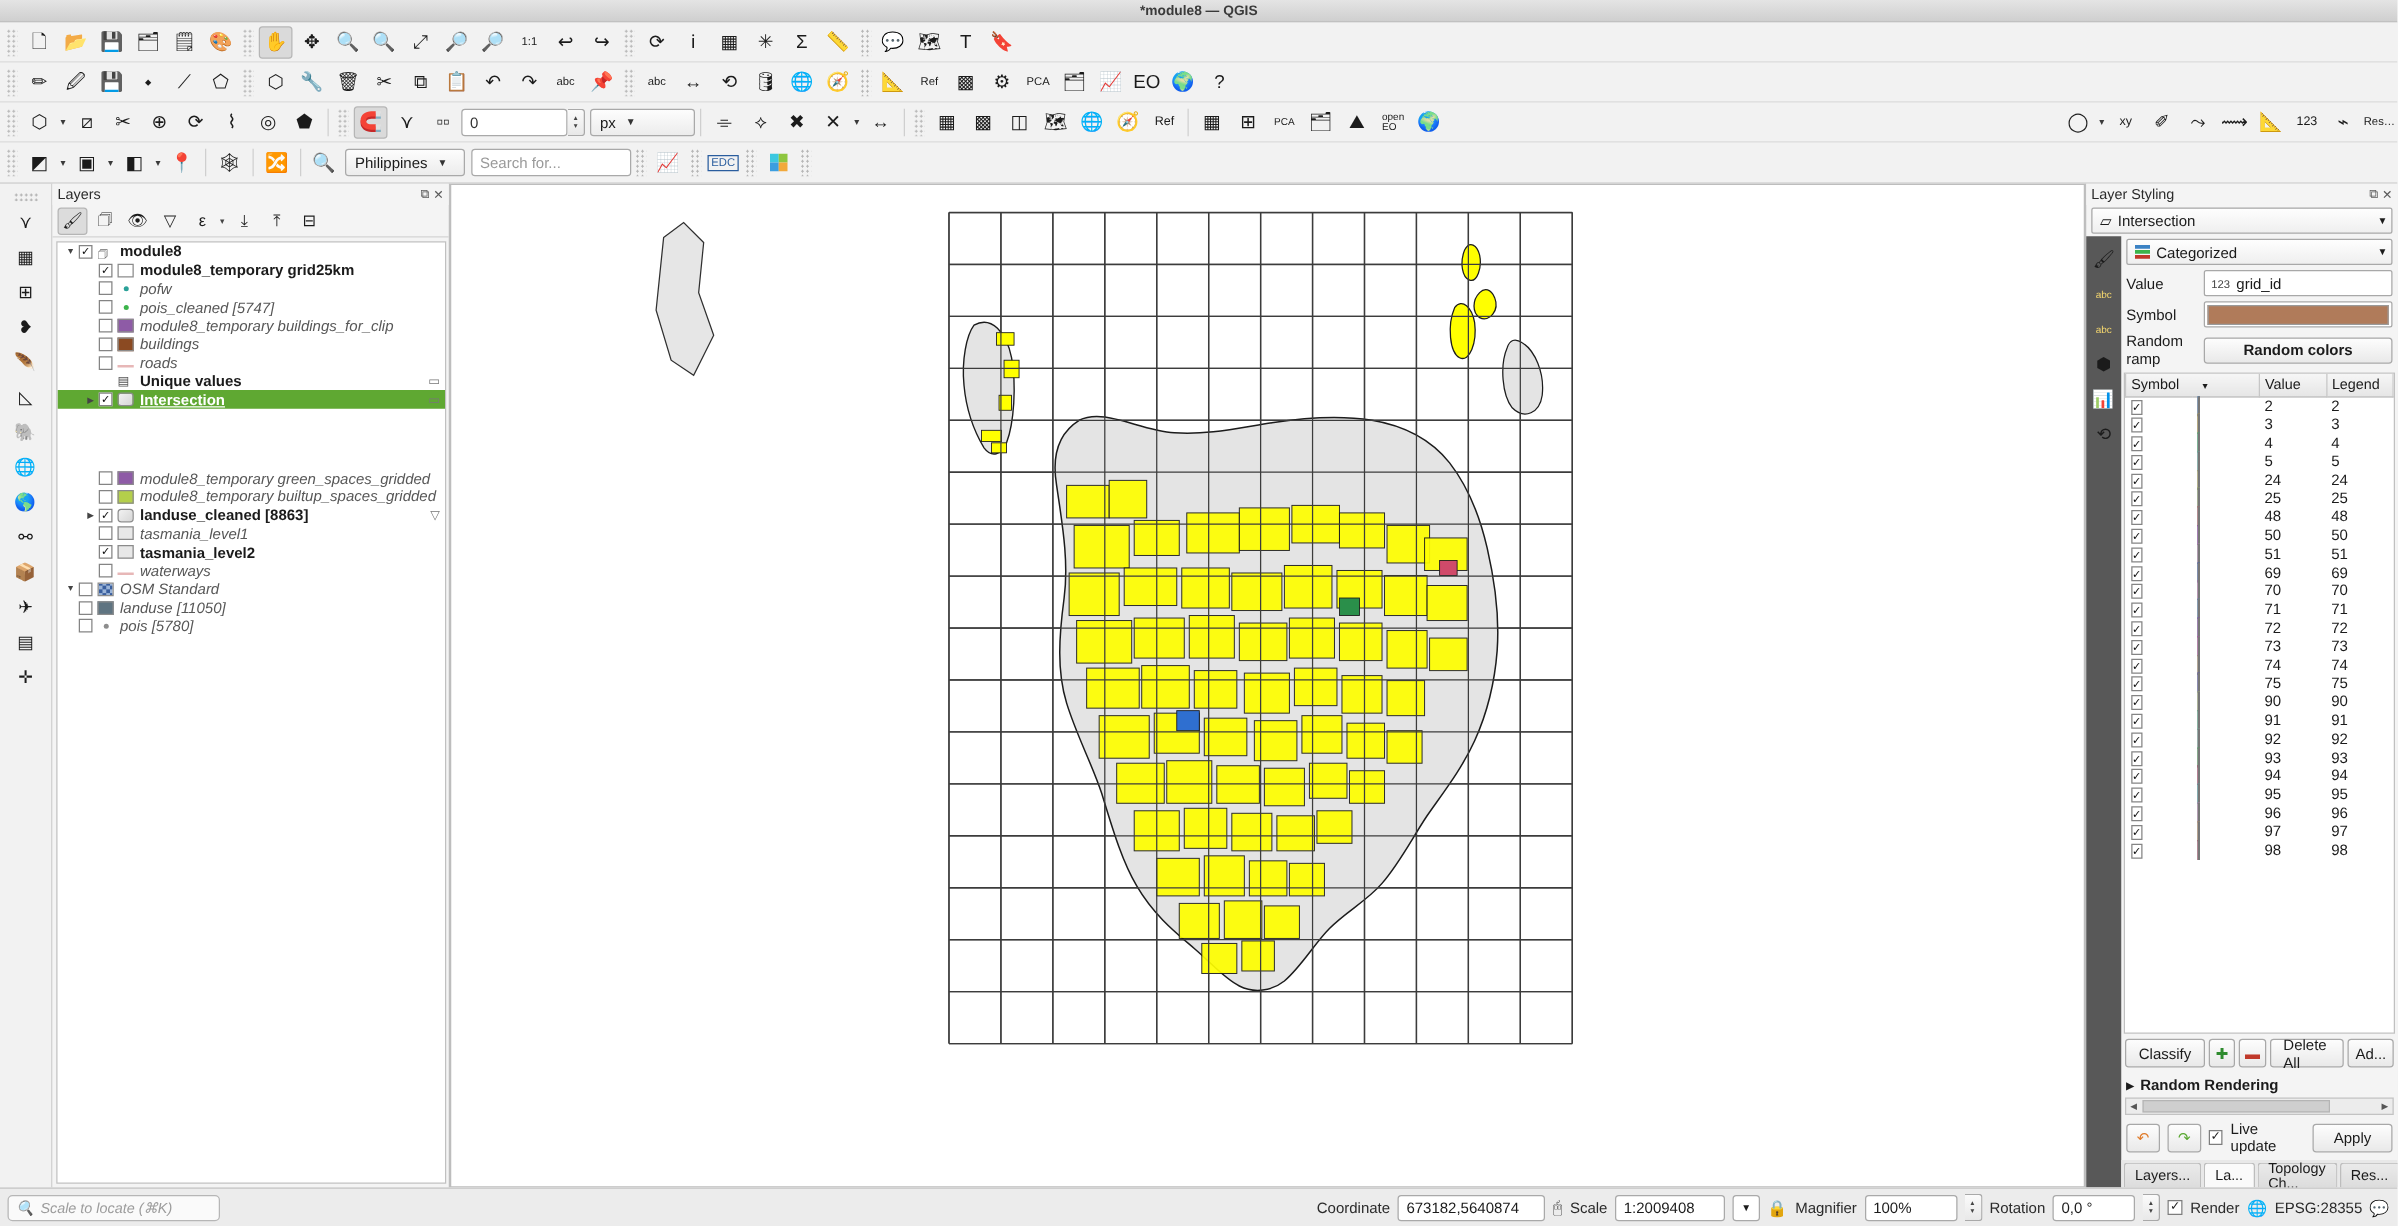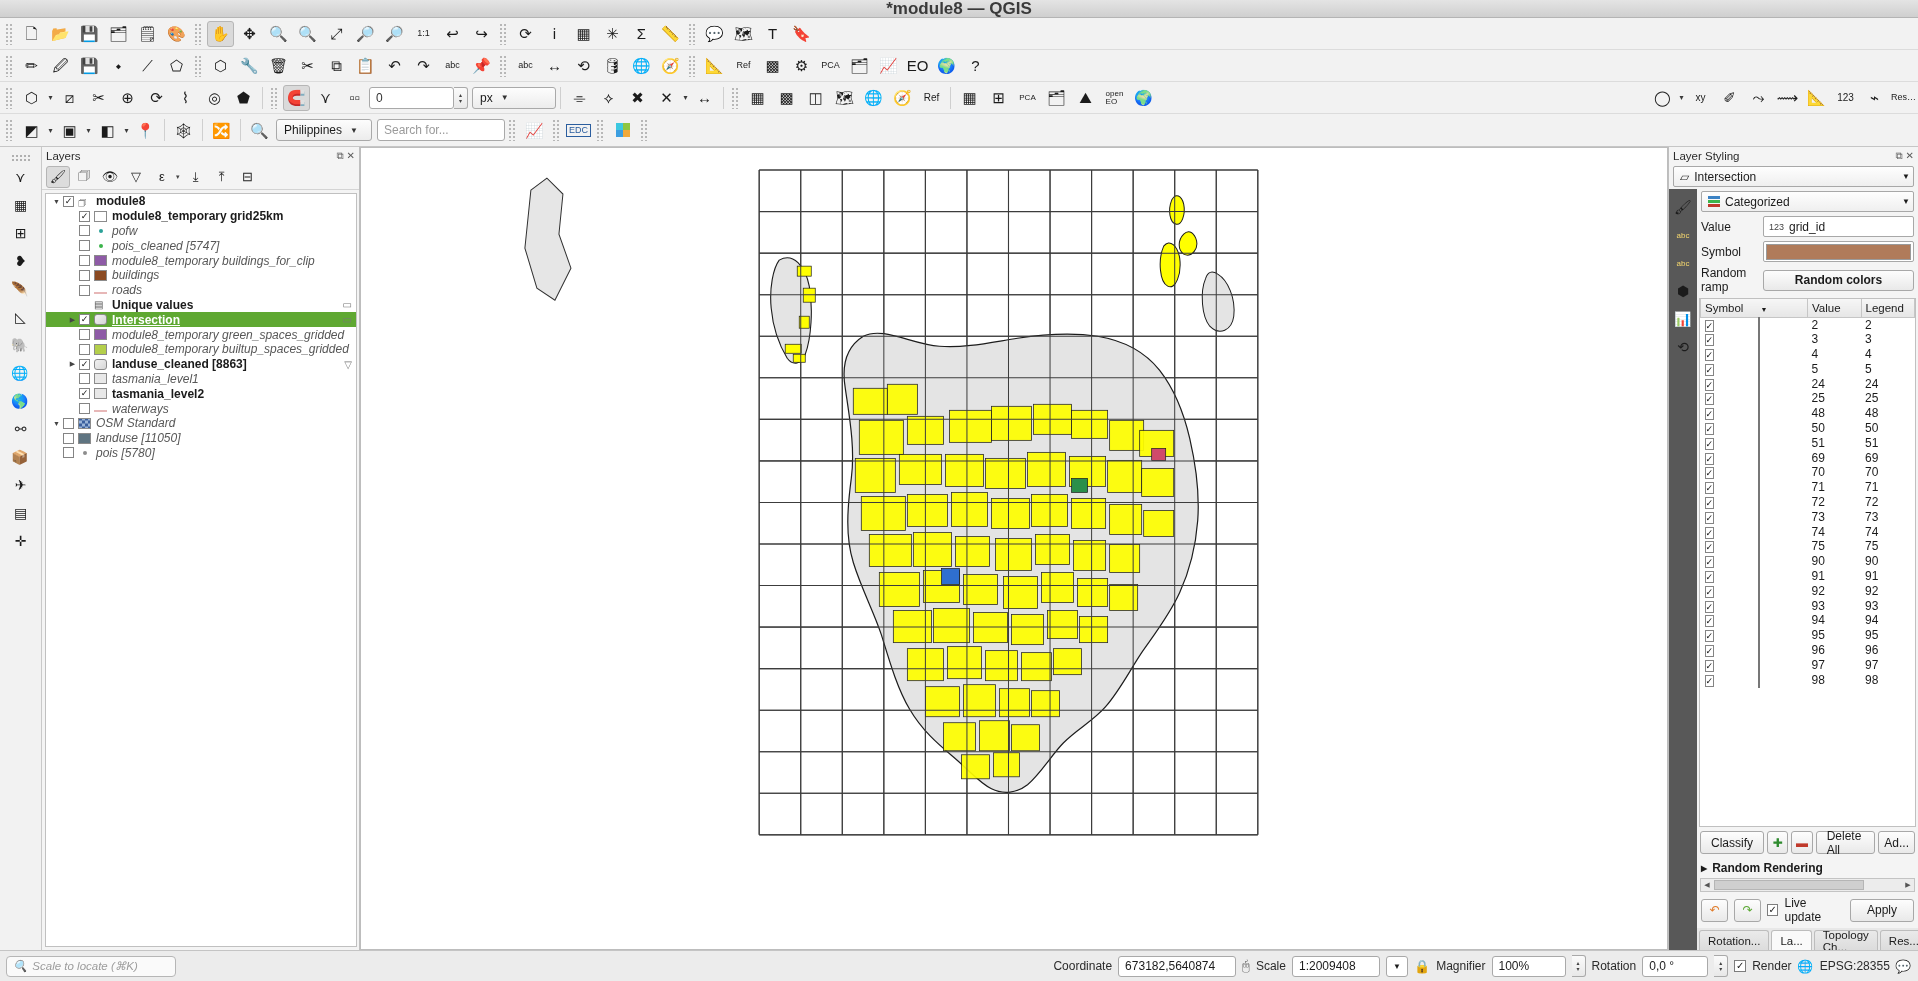--- a/index.html
+++ b/index.html
@@ -14,21 +14,21 @@
     -webkit-font-smoothing: antialiased;
   }
   #app { position: relative; width: 1918px; height: 981px; display: flex; flex-direction: column; }
 
   
   .titlebar {
     height: 18px; flex: 0 0 18px;
     background: linear-gradient(#e4e4e4,#cfcfcf);
     border-bottom: 1px solid #b4b4b4;
     display: flex; align-items: center; justify-content: center;
-    font-size: 17px; color: #3a3a3a; font-weight: bold;
+    font-size: 11px; color: #3a3a3a; font-weight: bold;
   }
 
   
   .toolbars { flex: 0 0 auto; background: #f2f2f2; border-bottom: 1px solid #c6c6c6; }
   .trow {
     height: 32px; display: flex; align-items: center;
     border-bottom: 1px solid #dcdcdc;
     padding-left: 2px; overflow: hidden;
   }
   .trow:last-child { border-bottom: none; }
@@ -687,21 +687,21 @@
             <span class="lname b">Unique values</span>
             <span class="tail">▭</span>
           </div>
           <div class="ln sel" style="padding-left: 20px;">
             <span class="exp">▶</span>
             <span class="cb">✓</span>
             <span class="sw" style="background: linear-gradient(135deg, rgb(242, 242, 242), rgb(214, 214, 214)); border-radius: 3px;"></span>
             <span class="lname b">Intersection</span>
             <span class="tail">▭</span>
           </div>
-          <div class="ln" style="padding-left: 20px;">
+          <div class="ln" style="padding-left: 20px; margin-top: 48px;">
             <span class="exp"></span>
             <span class="cb"></span>
             <span class="sw" style="background: rgb(142, 91, 166);"></span>
             <span class="lname">module8_temporary green_spaces_gridded</span>
           </div>
           <div class="ln" style="padding-left: 20px;">
             <span class="exp"></span>
             <span class="cb"></span>
             <span class="sw" style="background: rgb(180, 207, 75);"></span>
             <span class="lname">module8_temporary builtup_spaces_gridded</span>
@@ -1163,21 +1163,21 @@
               </div>
             <div class="bsm bicon">
                 <span style="color:#5aa832;">↷</span>
               </div>
             <span class="sb-check" id="live-update-check">✓</span>
             <span>Live update</span>
             <div class="bsm" style="margin-left:auto;padding:0 16px;">Apply</div>
           </div>
 
           <div class="tabrow" id="style-tabs">
-              <div class="tab">Rotation...</div>
+              <div class="tab">Layers...</div>
               <div class="tab active">La...</div>
               <div class="tab">Topology Ch...</div>
               <div class="tab">Res...</div>
             </div>
         </div>
       </div>
     </div>
   </div>
 
   <div class="statusbar">

